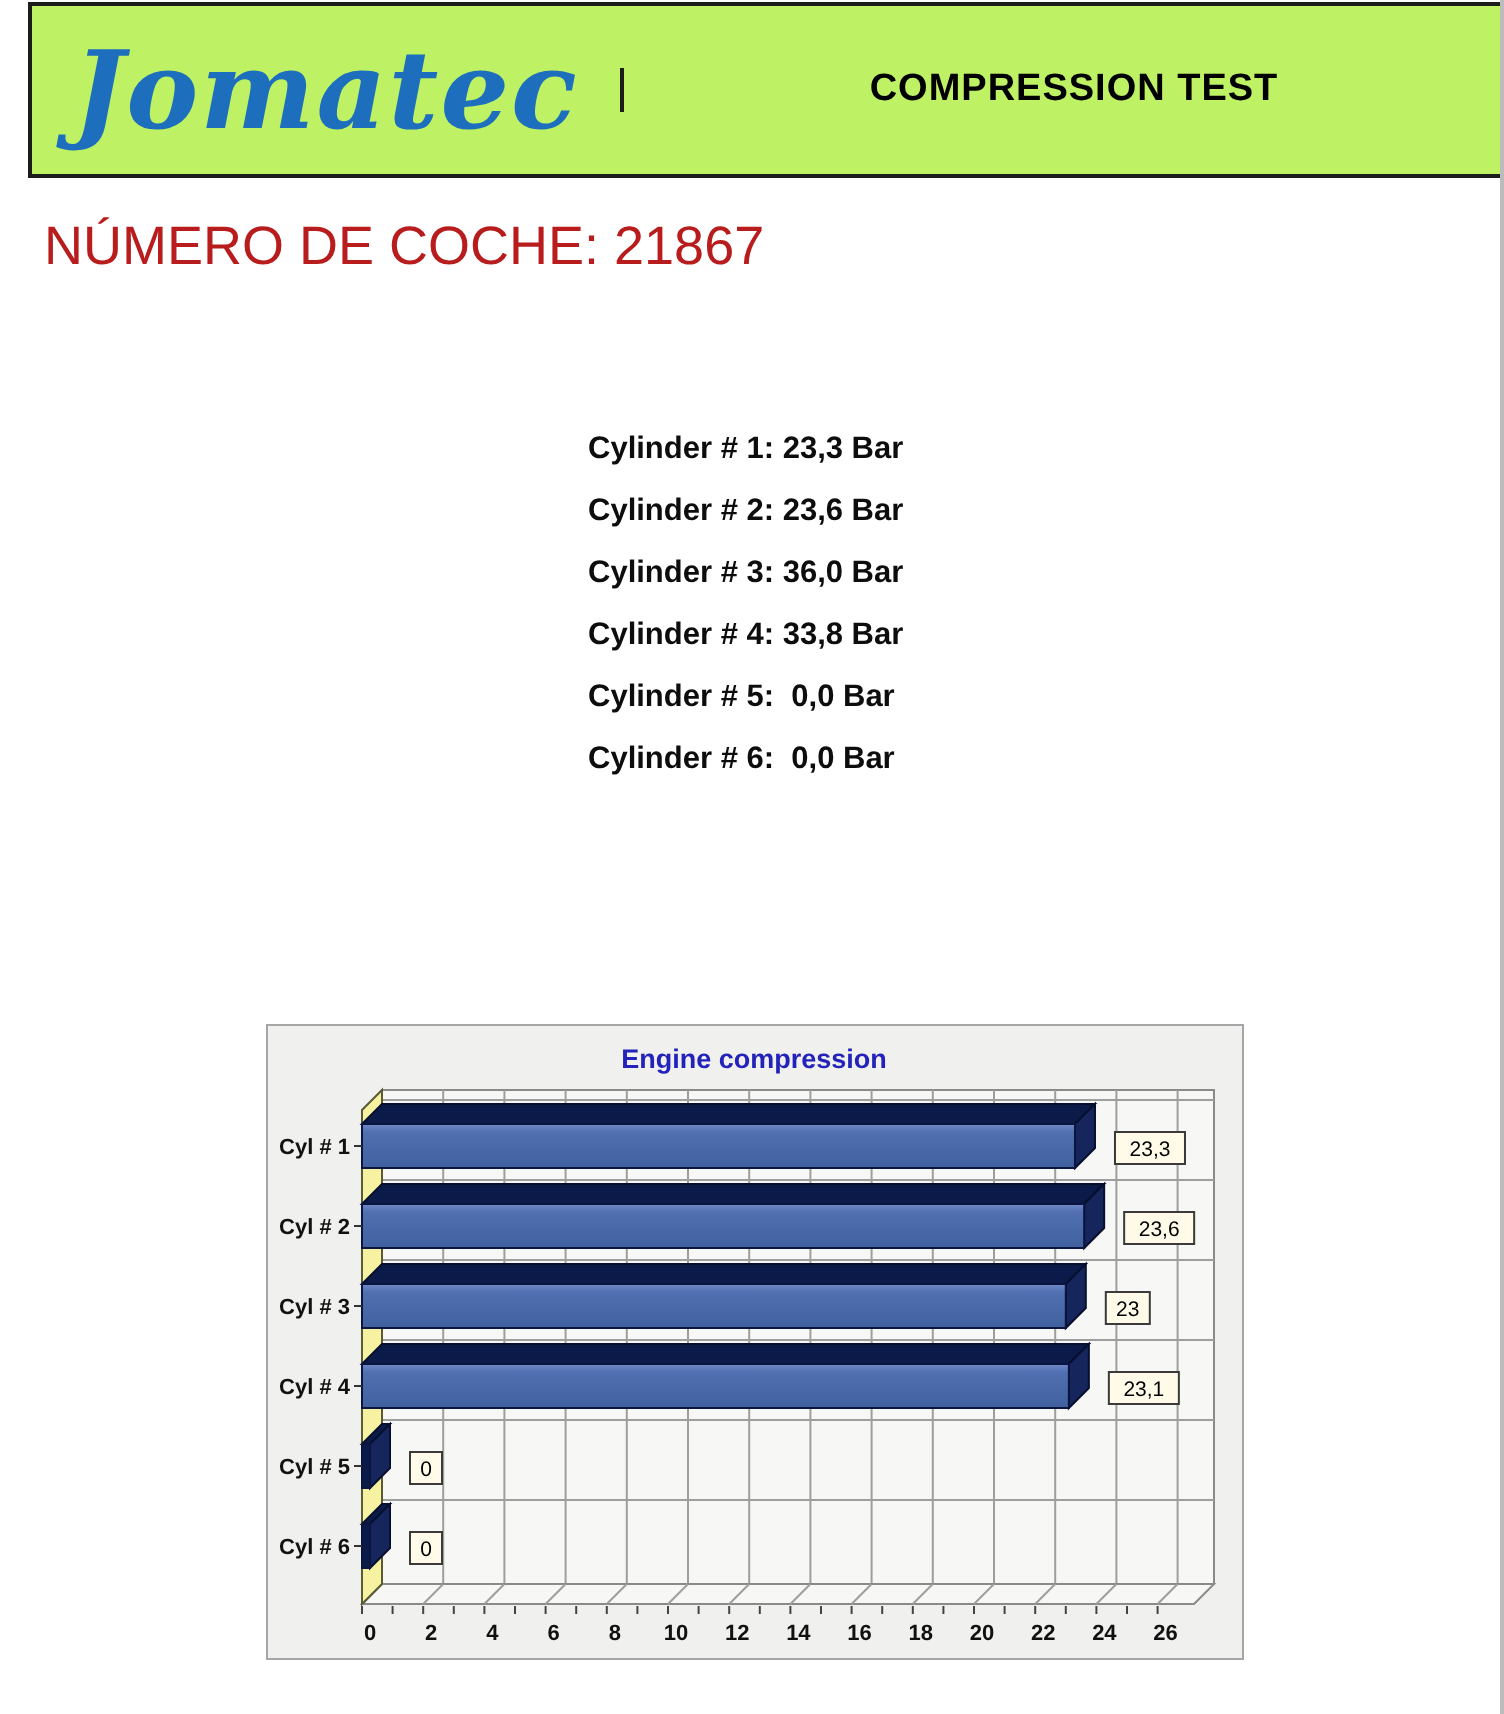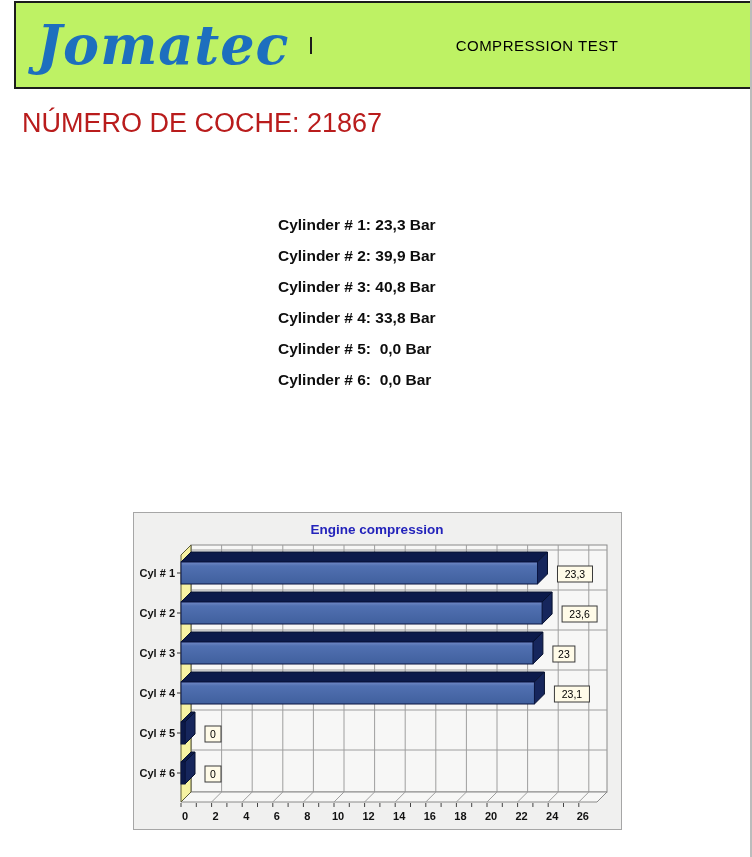--- a/index.html
+++ b/index.html
@@ -11,46 +11,46 @@
   .header{
     position:absolute;top:1px;left:14px;width:746px;height:84px;
     border:2px solid #1c1c1c;display:flex;background:#bef264;align-items:center;
   }
   .header-left{width:294px;display:flex;align-items:center;justify-content:center;}
   .logo{
     font-family:"DejaVu Serif",serif;font-style:italic;font-weight:bold;
     font-size:54px;color:#1d6fbe;letter-spacing:1px;line-height:1;
   }
   .header-right{flex:1;border-left:2px solid #1c1c1c;display:flex;align-items:center;justify-content:center;}
-  .header-title{font-size:15px;font-weight:normal;letter-spacing:.5px;color:#000;}
+  .header-title{font-size:19px;font-weight:bold;letter-spacing:.5px;color:#000;}
   .car-number{position:absolute;top:106px;left:22px;font-size:27px;line-height:34px;color:#b91c1c;}
   .readings{position:absolute;top:209px;left:278px;}
-  .reading-line{font-size:15.5px;font-weight:bold;line-height:31px;white-space:pre;color:#0d0d0d;}
+  .reading-line{font-size:15.5px;font-weight:bold;line-height:31px;white-space:pre;color:#0d0d0d;margin-left:16px;}
   .chart-panel{position:absolute;top:512px;left:133px;width:489px;height:318px;text-align:center;}
   .chart-panel svg{display:block;}
   .chart-panel svg text{font-family:"Liberation Sans",sans-serif;}
 </style>
 </head>
 <body>
 
 <div class="header">
   <div class="header-left">
     <span class="logo">Jomatec</span>
   </div>
   <div class="header-right">
     <span class="header-title">COMPRESSION TEST</span>
   </div>
 </div>
 
 <div class="car-number">NÚMERO DE COCHE: 21867</div>
 
 <div class="readings" id="readings">
     <div class="reading-line">Cylinder # 1: 23,3 Bar</div>
-    <div class="reading-line">Cylinder # 2: 39,9 Bar</div>
-    <div class="reading-line">Cylinder # 3: 40,8 Bar</div>
+    <div class="reading-line">Cylinder # 2: 23,6 Bar</div>
+    <div class="reading-line">Cylinder # 3: 36,0 Bar</div>
     <div class="reading-line">Cylinder # 4: 33,8 Bar</div>
     <div class="reading-line">Cylinder # 5:  0,0 Bar</div>
     <div class="reading-line">Cylinder # 6:  0,0 Bar</div>
   </div>
 
 <div class="chart-panel">
   <svg id="chart-svg" width="489" height="318" viewBox="0 0 489 318">
       <defs>
         <linearGradient id="barGrad" x1="0" y1="0" x2="0" y2="1">
           <stop offset="0%" stop-color="#7289c6"></stop>

